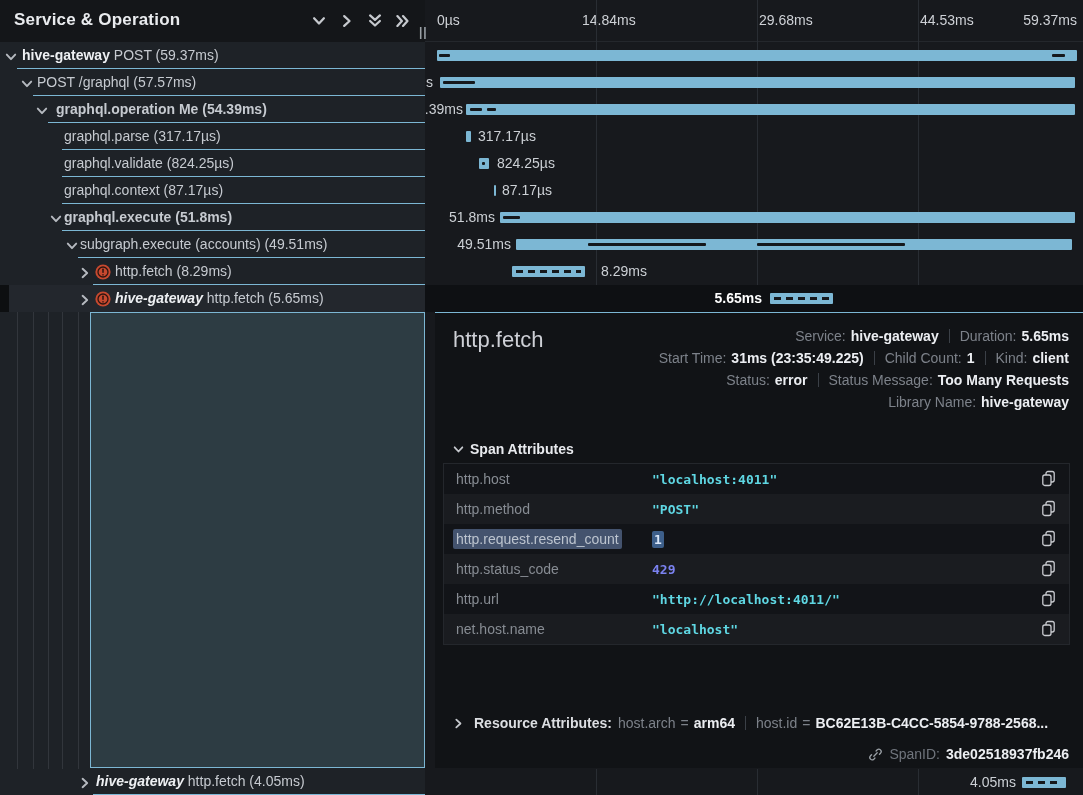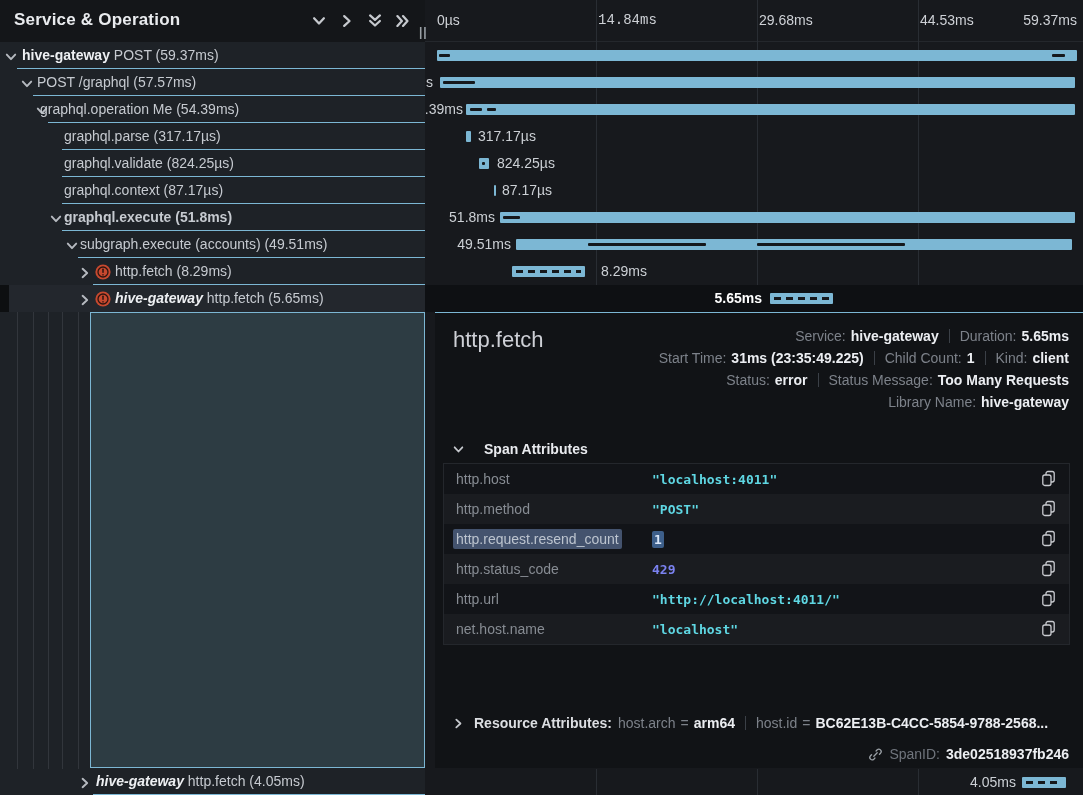--- a/index.html
+++ b/index.html
@@ -47,21 +47,21 @@
 
   
   #details { position:absolute; left:10px; top:312px; width:648px; height:456px; background:#111316;
     border-top:1px solid var(--accent); }
   #details-title { position:absolute; left:18px; top:14px; font-size:22px; color:#ced0d6; }
   #meta { position:absolute; right:14px; top:14px; display:flex; flex-direction:column; align-items:flex-end; gap:4px; }
   .meta-line { display:flex; align-items:center; font-size:14px; line-height:18px; }
   .mlabel { color:#7d828a; }
   .mvalue { color:#eceef2; font-weight:bold; margin-left:5px; }
   .vsep { width:1px; height:14px; background:#3b4047; margin:0 10px; }
-  #attr-header { position:absolute; left:18px; top:128px; display:flex; align-items:center; gap:20px;
+  #attr-header { position:absolute; left:18px; top:128px; display:flex; align-items:center; gap:6px;
     font-size:14px; font-weight:bold; color:#e8eaee; cursor:pointer; }
   #attr-table { position:absolute; left:8px; top:150px; width:627px; border:1px solid #24272c; }
   .attr-row { display:flex; align-items:center; height:30px; padding:0 12px; }
   .attr-row:nth-child(odd) { background:#121418; }
   .attr-row:nth-child(even) { background:#1a1c20; }
   .attr-key { width:196px; font-size:14px; color:#878c93; white-space:nowrap; }
   .attr-key .ksel { background:var(--selection); color:#bcc4cf; padding:2px 3px; border-radius:2px; margin:-2px -3px; }
   .attr-val { flex:1; font-family:"DejaVu Sans Mono", monospace; font-size:13px; white-space:nowrap; }
   .attr-val.string { color:var(--vstring); font-weight:bold; }
   .attr-val.number { color:var(--vnumber); font-weight:bold; }
@@ -78,21 +78,21 @@
   #bottom-tl-row { position:absolute; left:0; top:769px; width:658px; height:26px; }
 </style>
 </head>
 <body>
 
 <div id="app">
 
   <div id="right-pane">
     <div id="axis">
         <span class="axis-tick" style="left: 12px;">0µs</span>
-        <span class="axis-tick" style="left: 173px; font-family: Liberation Mono, monospace;">14.84ms</span>
+        <span class="axis-tick" style="left: 157px;">14.84ms</span>
         <span class="axis-tick" style="left: 334px;">29.68ms</span>
         <span class="axis-tick" style="left: 495px;">44.53ms</span>
         <span class="axis-tick" style="left: 522px; width: 130px; text-align: right;">59.37ms</span>
       </div>
     <div id="tl-grid">
         <div class="gridline" style="left: 171px; top: 0px; height: 311px;"></div>
         <div class="gridline" style="left: 171px; top: 769px; height: 26px;"></div>
         <div class="gridline" style="left: 332px; top: 0px; height: 311px;"></div>
         <div class="gridline" style="left: 332px; top: 769px; height: 26px;"></div>
         <div class="gridline" style="left: 493px; top: 0px; height: 311px;"></div>
@@ -308,21 +308,21 @@
           <span class="chev" style="left: 21px;"><svg width="12" height="12" viewBox="0 0 10 10">
               <polyline points="1.5,3 5,6.8 8.5,3" fill="none" stroke="#b6bac0" stroke-width="1.6" stroke-linecap="round" stroke-linejoin="round"></polyline>
             </svg></span>
           <span class="tree-text" style="left: 37px; text-align: center;">POST /graphql (57.57ms)</span>
           <div class="row-border" style="left: 33px; right: 0px;"></div>
         </div>
         <div class="tree-row" style="top: 96px;">
           <span class="chev" style="left: 36px;"><svg width="12" height="12" viewBox="0 0 10 10">
               <polyline points="1.5,3 5,6.8 8.5,3" fill="none" stroke="#b6bac0" stroke-width="1.6" stroke-linecap="round" stroke-linejoin="round"></polyline>
             </svg></span>
-          <span class="tree-text" style="left: 40px;">graphql.operation Me (54.39ms)</span>
+          <span class="tree-text" style="left: 56px; font-weight: bold;">graphql.operation Me (54.39ms)</span>
           <div class="row-border" style="left: 48px; right: 0px;"></div>
         </div>
         <div class="tree-row" style="top: 123px;">
           <span class="tree-text" style="left: 64px;">graphql.parse (317.17µs)</span>
           <div class="row-border" style="left: 62px; right: 0px;"></div>
         </div>
         <div class="tree-row" style="top: 150px;">
           <span class="tree-text" style="left: 64px;">graphql.validate (824.25µs)</span>
           <div class="row-border" style="left: 62px; right: 0px;"></div>
         </div>

